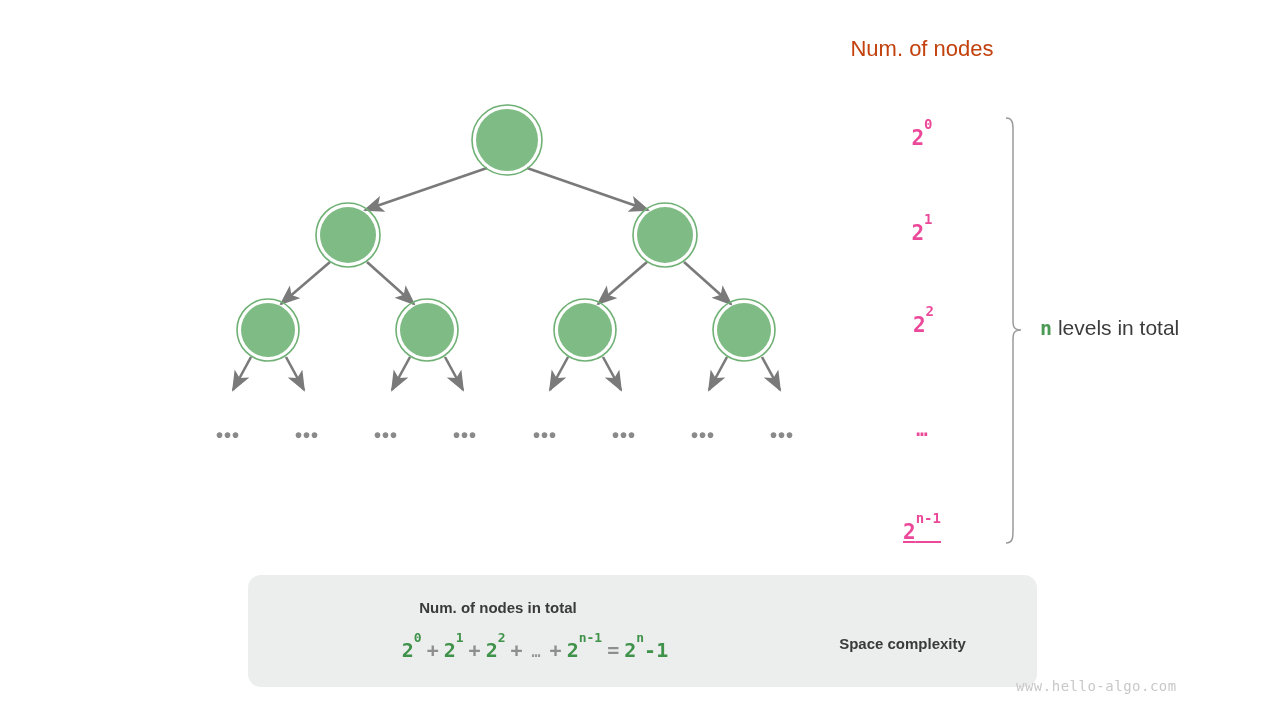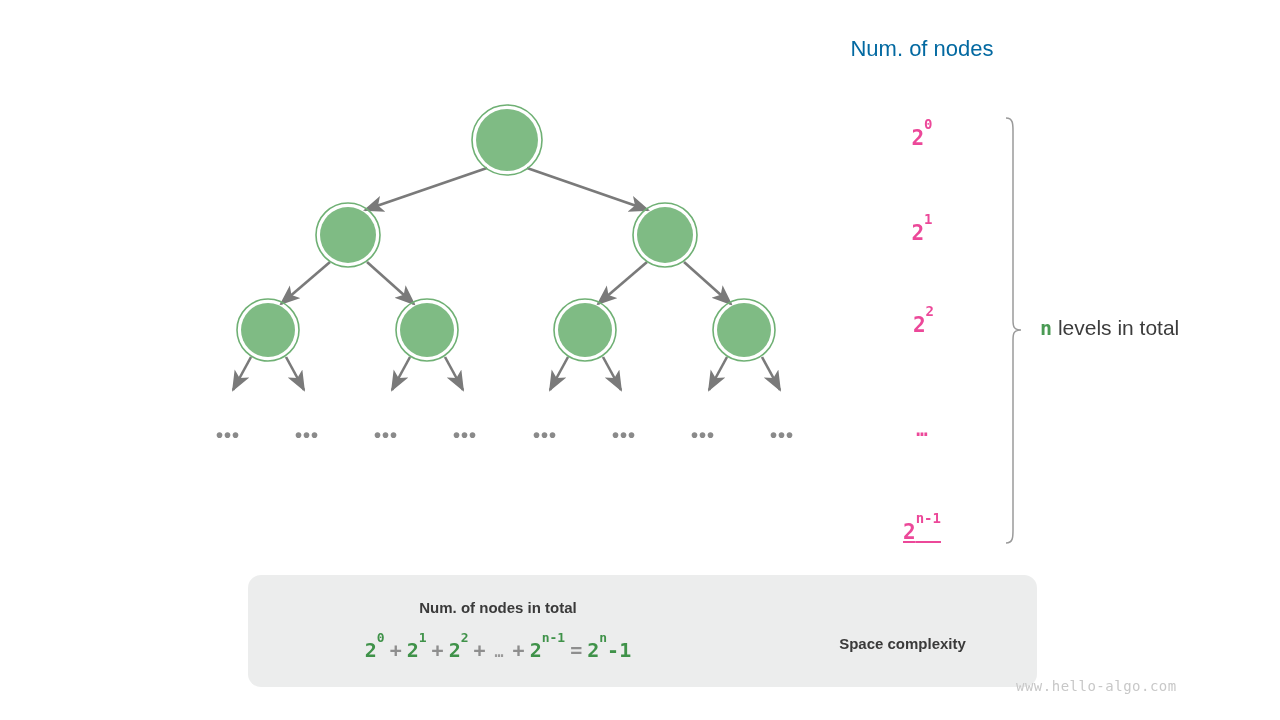--- a/index.html
+++ b/index.html
@@ -5,21 +5,21 @@
   html,body{margin:0;padding:0;}
   body{
     width:1280px;height:720px;background:#ffffff;overflow:hidden;
     font-family:"Liberation Sans",sans-serif;position:relative;
   }
   #stage{position:absolute;left:0;top:0;width:1280px;height:720px;}
   svg.layer{position:absolute;left:0;top:0;width:1280px;height:720px;}
 
   .hdr{
     position:absolute;text-align:center;
-    color:#0369a1;font-size:22px;line-height:29px;
+    color:#c2410c;font-size:22px;line-height:29px;
     font-family:"Liberation Sans",sans-serif;
     white-space:nowrap;
   }
   #caption{left:822px;top:34px;width:200px;}
 
   .lvl-label{
     position:absolute;text-align:center;width:120px;
     color:#ec4899;font-weight:bold;font-size:21px;
     font-family:"DejaVu Sans Mono",monospace;
     white-space:nowrap;
@@ -47,20 +47,21 @@
     font-size:15px;font-weight:bold;color:#3a3a3a;
     font-family:"Liberation Sans",sans-serif;
   }
   #sum-title-left{left:0;top:24px;width:500px;}
   #sum-title-right{left:520px;top:24px;width:269px;margin-top:36px;}
 
   #formula{
     position:absolute;left:0;top:63px;width:500px;text-align:center;
     white-space:nowrap;font-size:20px;font-weight:bold;
     font-family:"DejaVu Sans Mono",monospace;
+    padding-left:37px;
   }
   #formula .g{color:#3f9249;}
   #formula .op{color:#8e8e8e;font-weight:bold;padding:0 5px;}
   #formula .el{color:#9a9a9a;font-size:15px;padding:0 4px;}
   #formula sup{font-size:13px;line-height:0;position:relative;top:-.55em;}
 
   #verdict{
     position:absolute;left:520px;top:63px;width:269px;text-align:center;
     white-space:nowrap;font-size:20px;font-weight:bold;color:#ef2020;
   }

